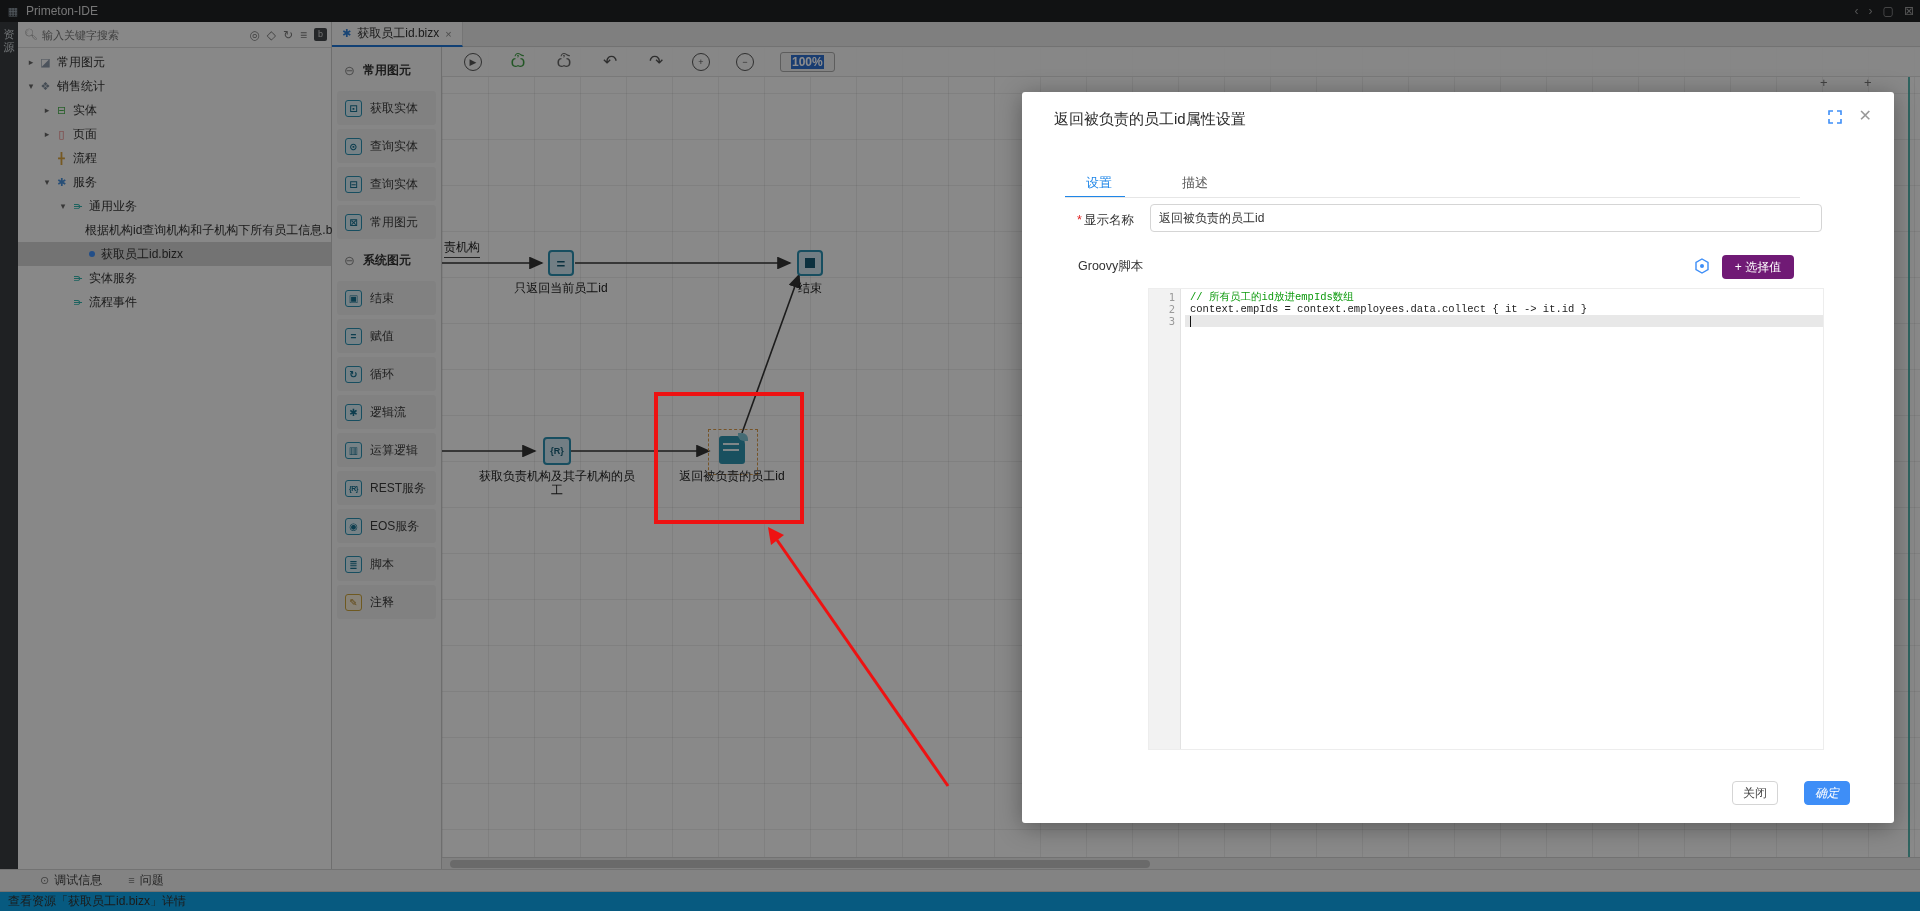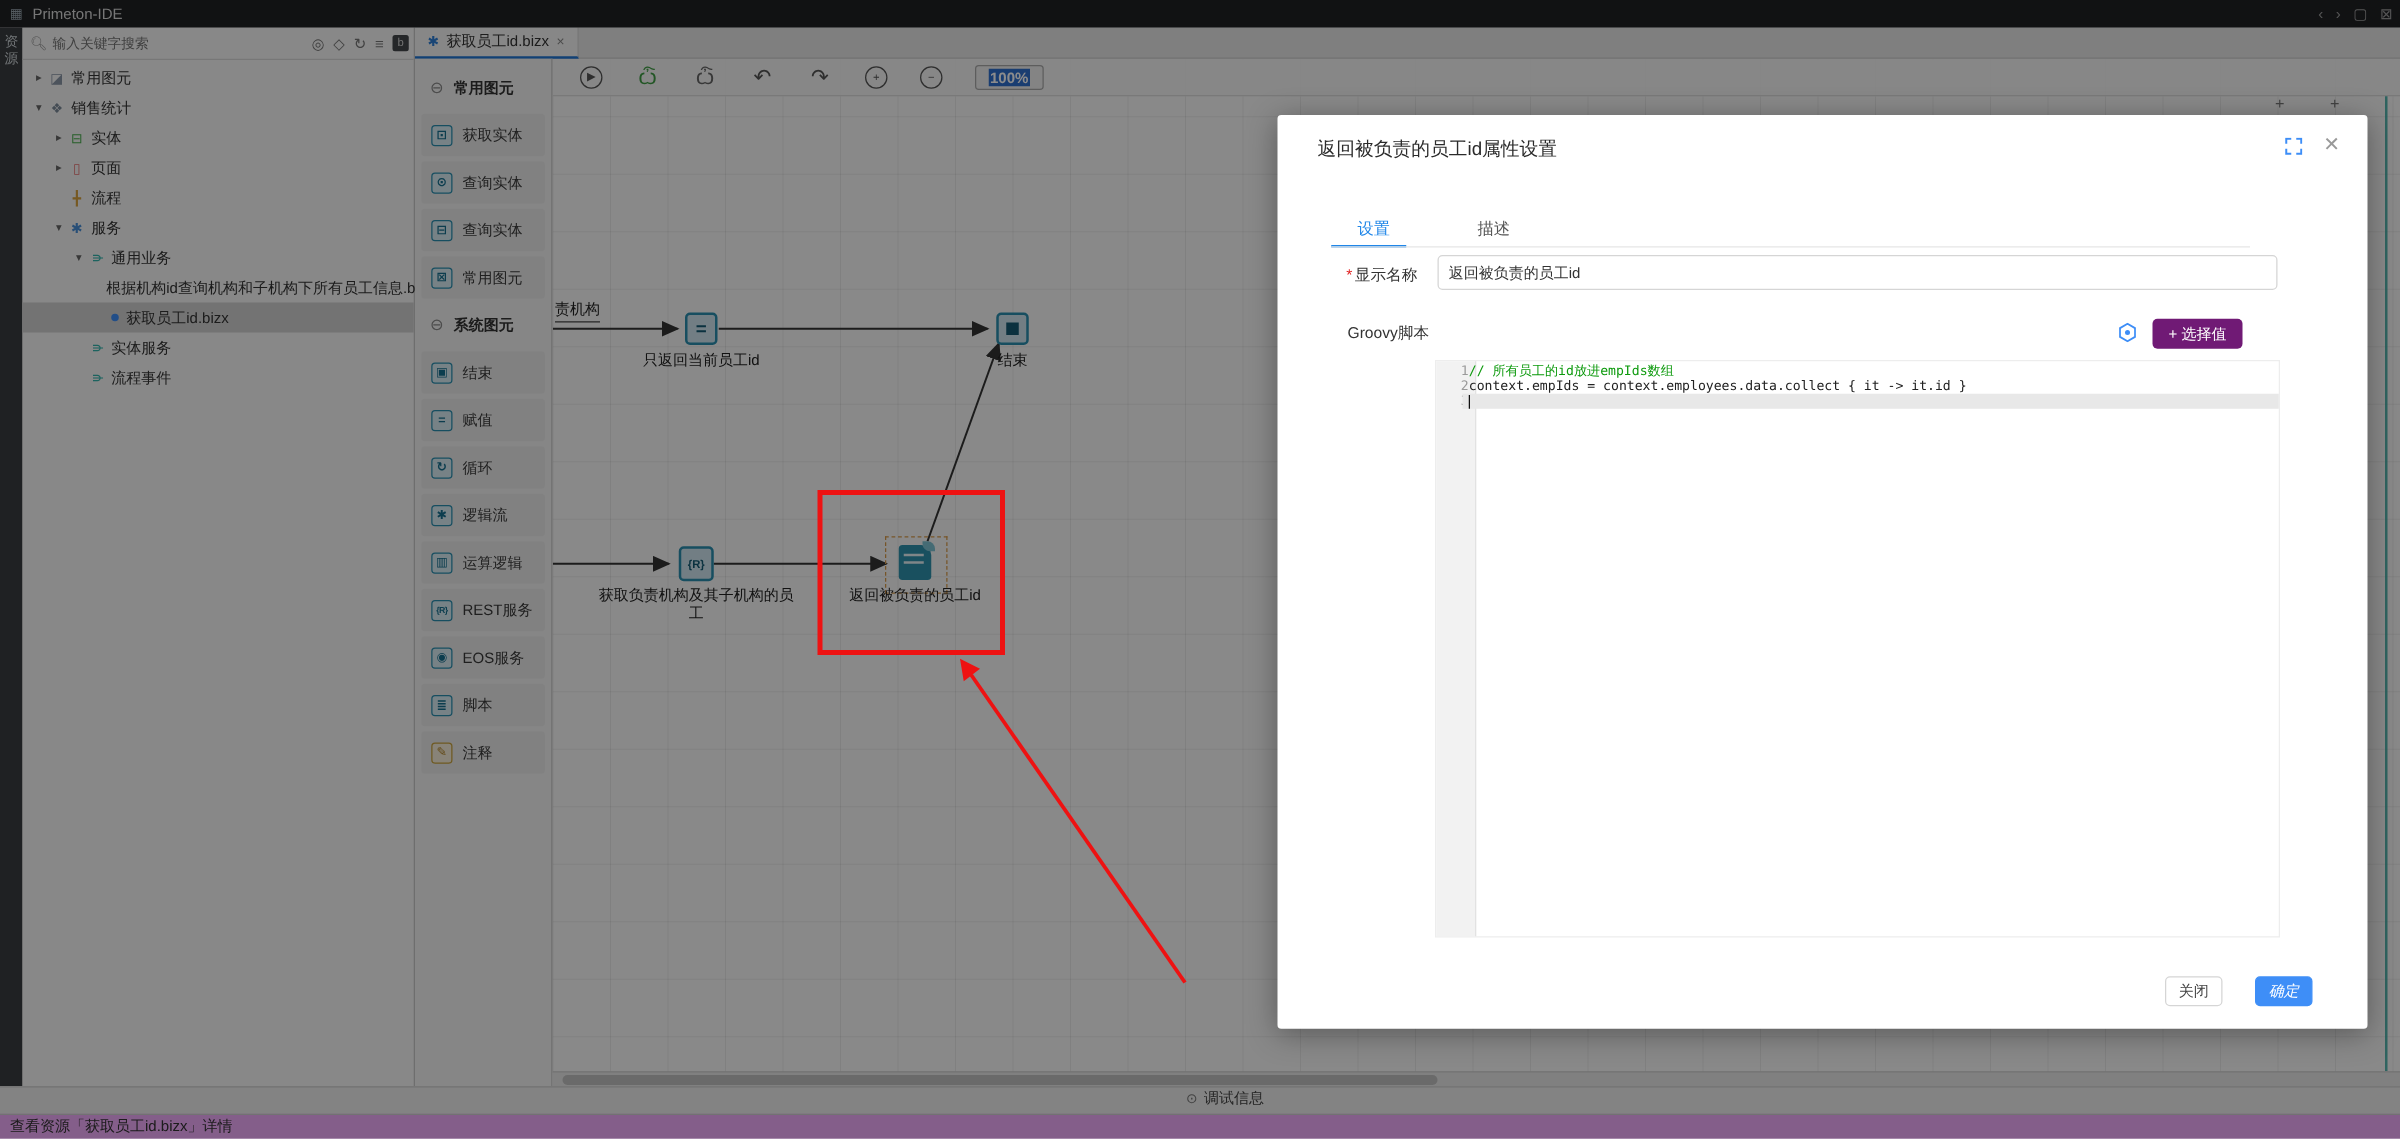--- a/index.html
+++ b/index.html
@@ -74,23 +74,23 @@
   #minimap .sketch i { position:absolute; width:5px; height:5px; background:#2e93ad; display:block;}
   #minimap .corner { position:absolute; right:3px; bottom:3px; width:8px; height:8px; background:#2fa8a0; }
   .plus-mark { position:absolute; color:#777; font-size:13px; z-index:2;}
   #right-teal-line { position:absolute; width:2px; background:#3aa9a2; opacity:.85; z-index:2;}
   #right-teal-sq { position:absolute; width:13px; height:16px; background:#3aa9a2; opacity:.9; z-index:2;}
 
   
   #hscroll { position:absolute; left:442px; top:857px; width:1478px; height:12px; background:#e9e9e9; border-top:1px solid #d0d0d0; z-index:4;}
   #hscroll .thumb { position:absolute; left:8px; top:2px; width:700px; height:8px; background:#c2c2c2; border-radius:4px;}
   #bottom-tabs { position:absolute; left:0; top:869px; width:1920px; height:22px; background:#efefef; border-top:1px solid #cfcfcf; z-index:4;
-    display:flex; align-items:center; gap:26px; padding-left:40px; font-size:12px; color:#444;flex-direction:column;}
+    display:flex; align-items:center; gap:26px; padding-left:40px; font-size:12px; color:#444;}
   #bottom-tabs .bticon { margin-right:5px; color:#777; font-size:11px;}
-  #statusbar { position:absolute; left:0; top:891px; width:1920px; height:20px; background:#f0abfc; border-top:1px solid #cfcfcf; z-index:4;
+  #statusbar { position:absolute; left:0; top:891px; width:1920px; height:20px; background:#0ea5e9; border-top:1px solid #cfcfcf; z-index:4;
     display:flex; align-items:center; padding-left:8px; font-size:12px; color:#333;}
 
   
   #dim { position:absolute; left:0; top:0; width:1920px; height:911px; background:rgba(0,0,0,0.45); z-index:10; }
   #annots { position:absolute; left:0; top:0; width:1920px; height:911px; z-index:20; pointer-events:none;}
 
   
   #modal { position:absolute; left:1022px; top:92px; width:872px; height:731px; background:#fff; border-radius:3px; z-index:30;
     box-shadow:0 4px 24px rgba(0,0,0,.35); }
   #modal-title { position:absolute; left:32px; top:18px; font-size:15px; color:#2b2b2b; }
@@ -105,21 +105,21 @@
   #display-name-input { position:absolute; left:128px; top:112px; width:672px; height:28px; border:1px solid #d5d5d5; border-radius:4px;
     font-size:12px; color:#333; padding:0 8px; outline:none; background:#fff;}
   #groovy-label { position:absolute; left:56px; top:166px; font-size:12.5px; color:#333; }
   #ai-icon { position:absolute; left:672px; top:166px; width:16px; height:16px; }
   #select-value-btn { position:absolute; left:700px; top:163px; width:72px; height:24px; background:#701a75; color:#fff; border:none;
     border-radius:4px; font-size:12px; display:flex; align-items:center; justify-content:center; gap:3px; }
   #code-editor { position:absolute; left:126px; top:196px; width:676px; height:462px; background:#fff; border:1px solid #ededed;
     font-family:"DejaVu Sans Mono","Liberation Mono",monospace; font-size:10.5px; line-height:12px; }
   #gutter { position:absolute; left:0; top:0; width:32px; height:100%; background:#f2f2f2; border-right:1px solid #e2e2e2;
     color:#9a9a9a; text-align:right; padding:2px 5px 0 0; }
-  #code-lines { position:absolute; left:21px; top:0; right:0; padding-top:2px; }
+  #code-lines { position:absolute; left:36px; top:0; right:0; padding-top:2px;font-family:Liberation Mono, monospace; }
   .code-line { height:12px; white-space:pre; padding-left:5px; color:#222; }
   .code-line.comment { color:#0d9a0d; }
   .code-line.active { background:#e8e8e8; }
   .cursor { display:inline-block; width:1px; height:11px; background:#111; vertical-align:middle;}
   #modal-footer { position:absolute; right:44px; bottom:18px; display:flex; gap:26px; }
   #btn-close { width:46px; height:24px; background:#fff; border:1px solid #d5d5d5; border-radius:4px; font-size:12px; color:#444; }
   #btn-ok { width:46px; height:24px; background:#3e8ef7; border:1px solid #3e8ef7; border-radius:4px; font-size:12px; color:#fff;font-style:italic; }
 </style>
 </head>
 <body>

